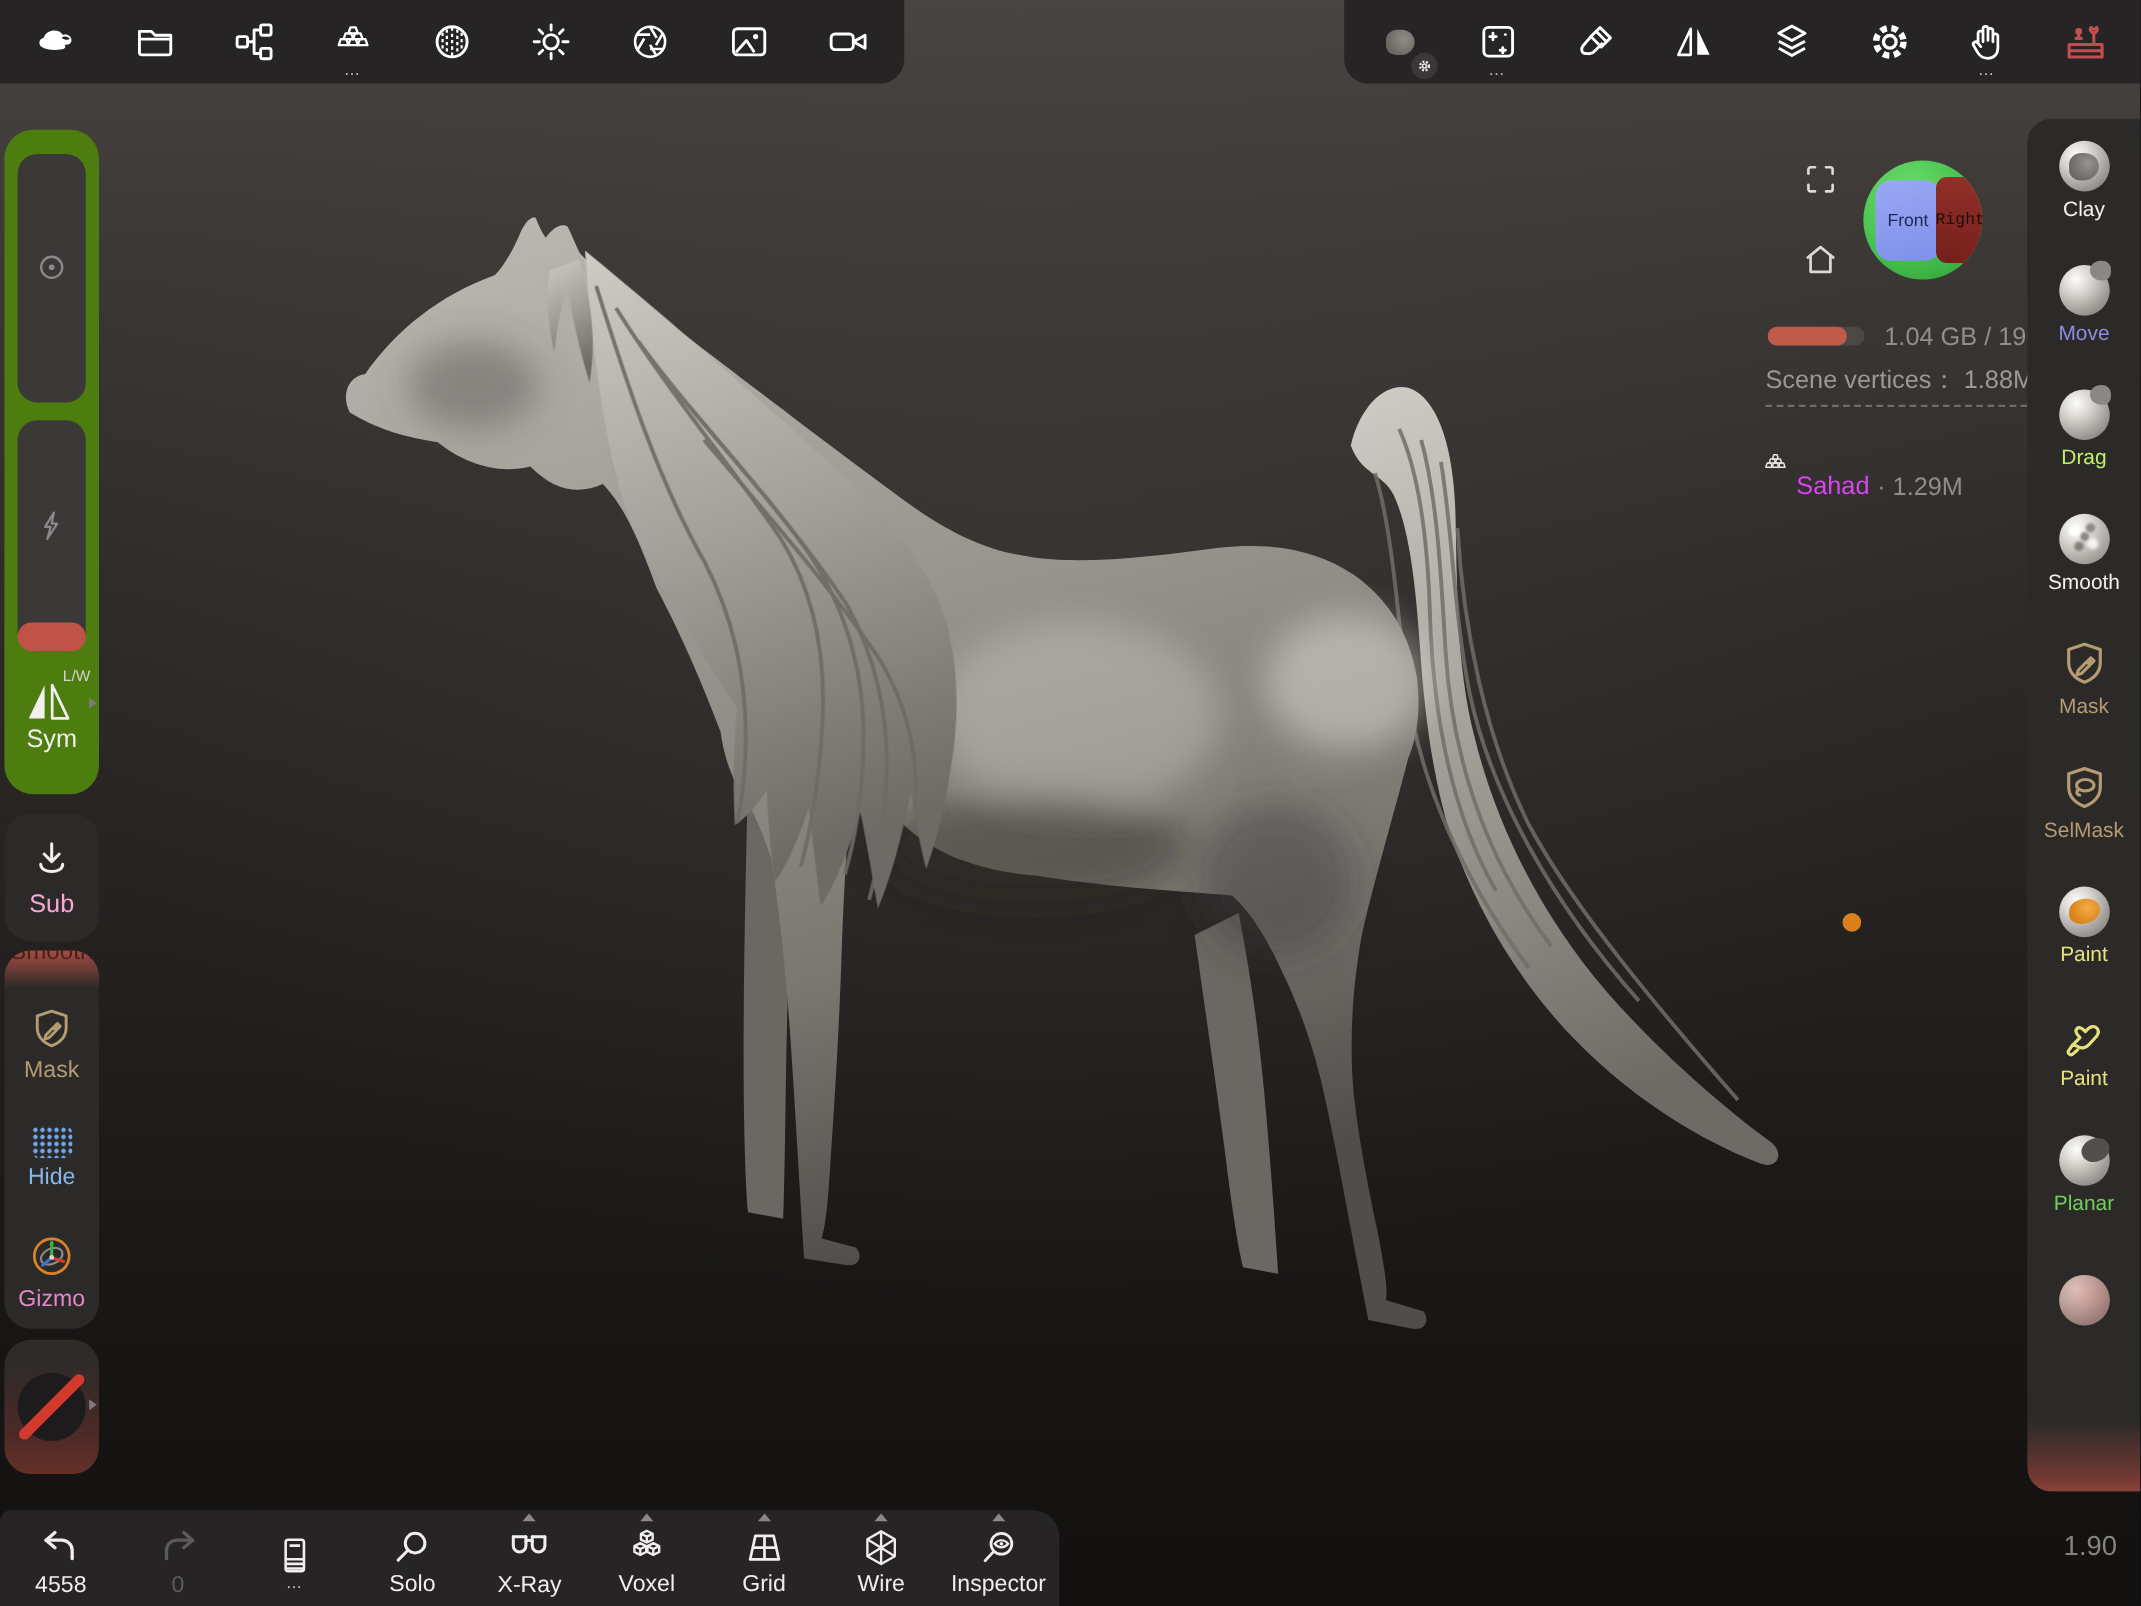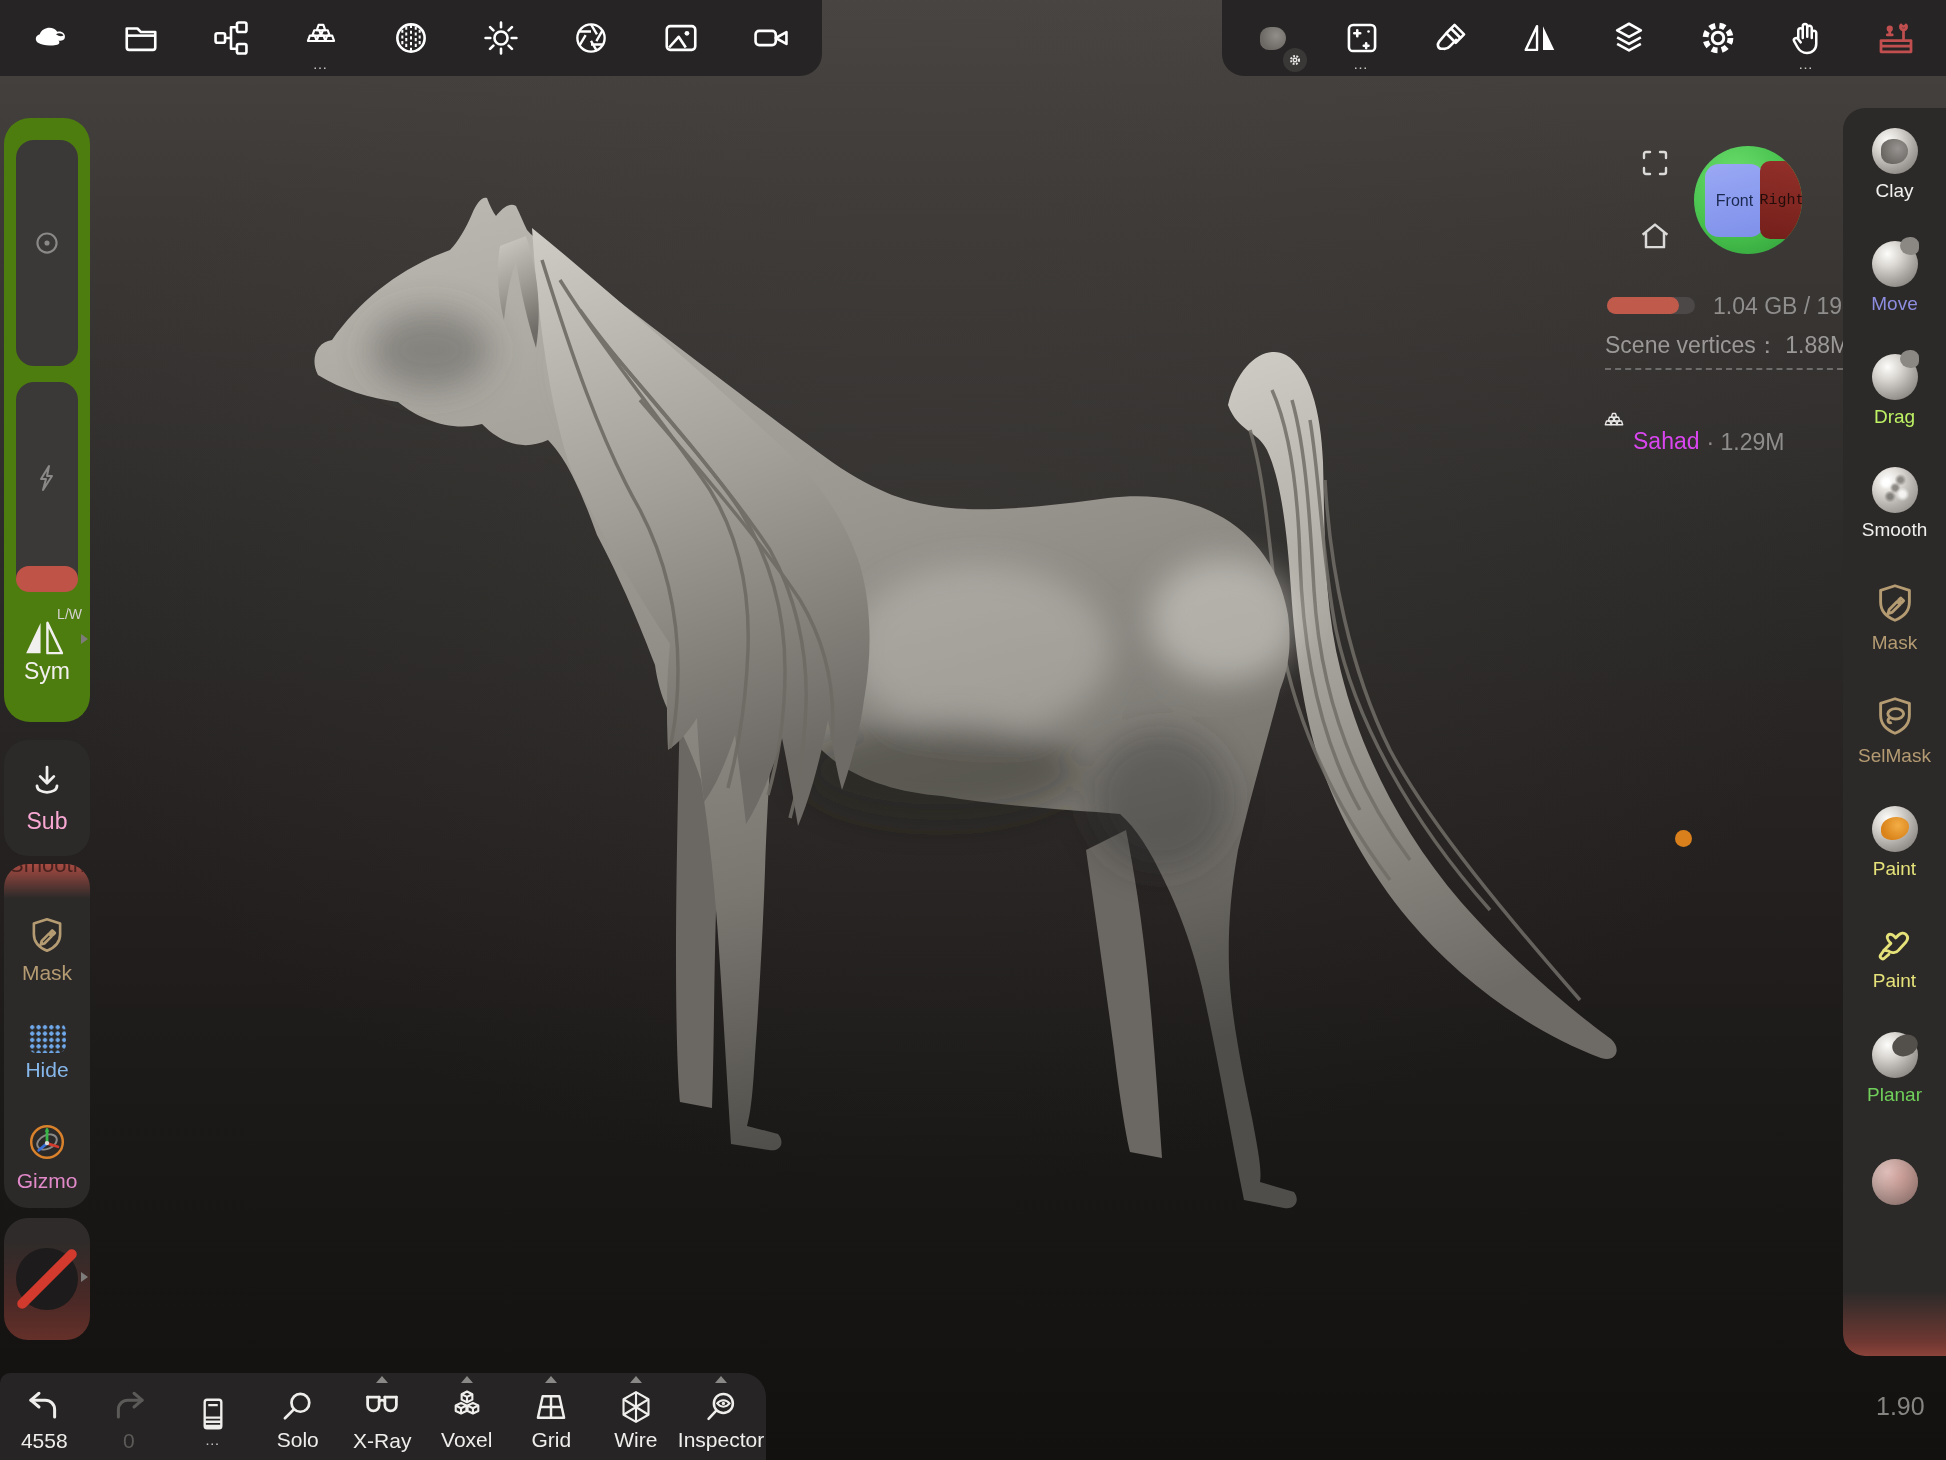--- a/index.html
+++ b/index.html
@@ -112,21 +112,21 @@
     background-image:radial-gradient(#6fa9ec 1.9px, transparent 2.2px);background-size:6.4px 6.4px;background-position:1px 1px;}
 
   #lp-slash{left:4px;top:1218px;width:86px;height:122px;border-radius:24px;position:absolute;
     background:linear-gradient(180deg,#2e2b2a 18%, #4c2926 70%, #653029 100%);
     display:flex;align-items:center;justify-content:center;}
   #slash-circle{width:62px;height:62px;border-radius:50%;background:#1d1b1b;position:relative;overflow:visible;}
   #slash-bar{position:absolute;left:-9px;top:26px;width:80px;height:10px;border-radius:5px;background:#d23a2e;transform:rotate(-45deg);}
   #slash-caret{position:absolute;right:2px;top:54px;width:0;height:0;border-left:7px solid #7e7c7a;border-top:5px solid transparent;border-bottom:5px solid transparent;}
 
   
-  #tb-bottom{left:0;top:1373px;width:766px;height:87px;background:#262424;border-radius:10px 24px 0 0;
+  #tb-bottom{left:0;top:1373px;width:963px;height:87px;background:#262424;border-radius:10px 24px 0 0;
     display:flex;align-items:stretch;justify-content:space-around;padding:0 2px;}
   .bbtn{position:relative;width:86px;display:flex;flex-direction:column;align-items:center;justify-content:center;gap:3px;padding-top:6px;}
   .bbtn .blabel{font-size:21px;color:#f0eeec;line-height:22px;}
   .blabel.dim{color:#5c5a58;}
   .caret-up{position:absolute;top:3px;left:50%;transform:translateX(-50%);width:0;height:0;
     border-bottom:7px solid #8a8886;border-left:6px solid transparent;border-right:6px solid transparent;}
 
   #zoom-level{position:absolute;left:1876px;top:1392px;font-size:25px;color:#868481;}
 </style>
 </head>

